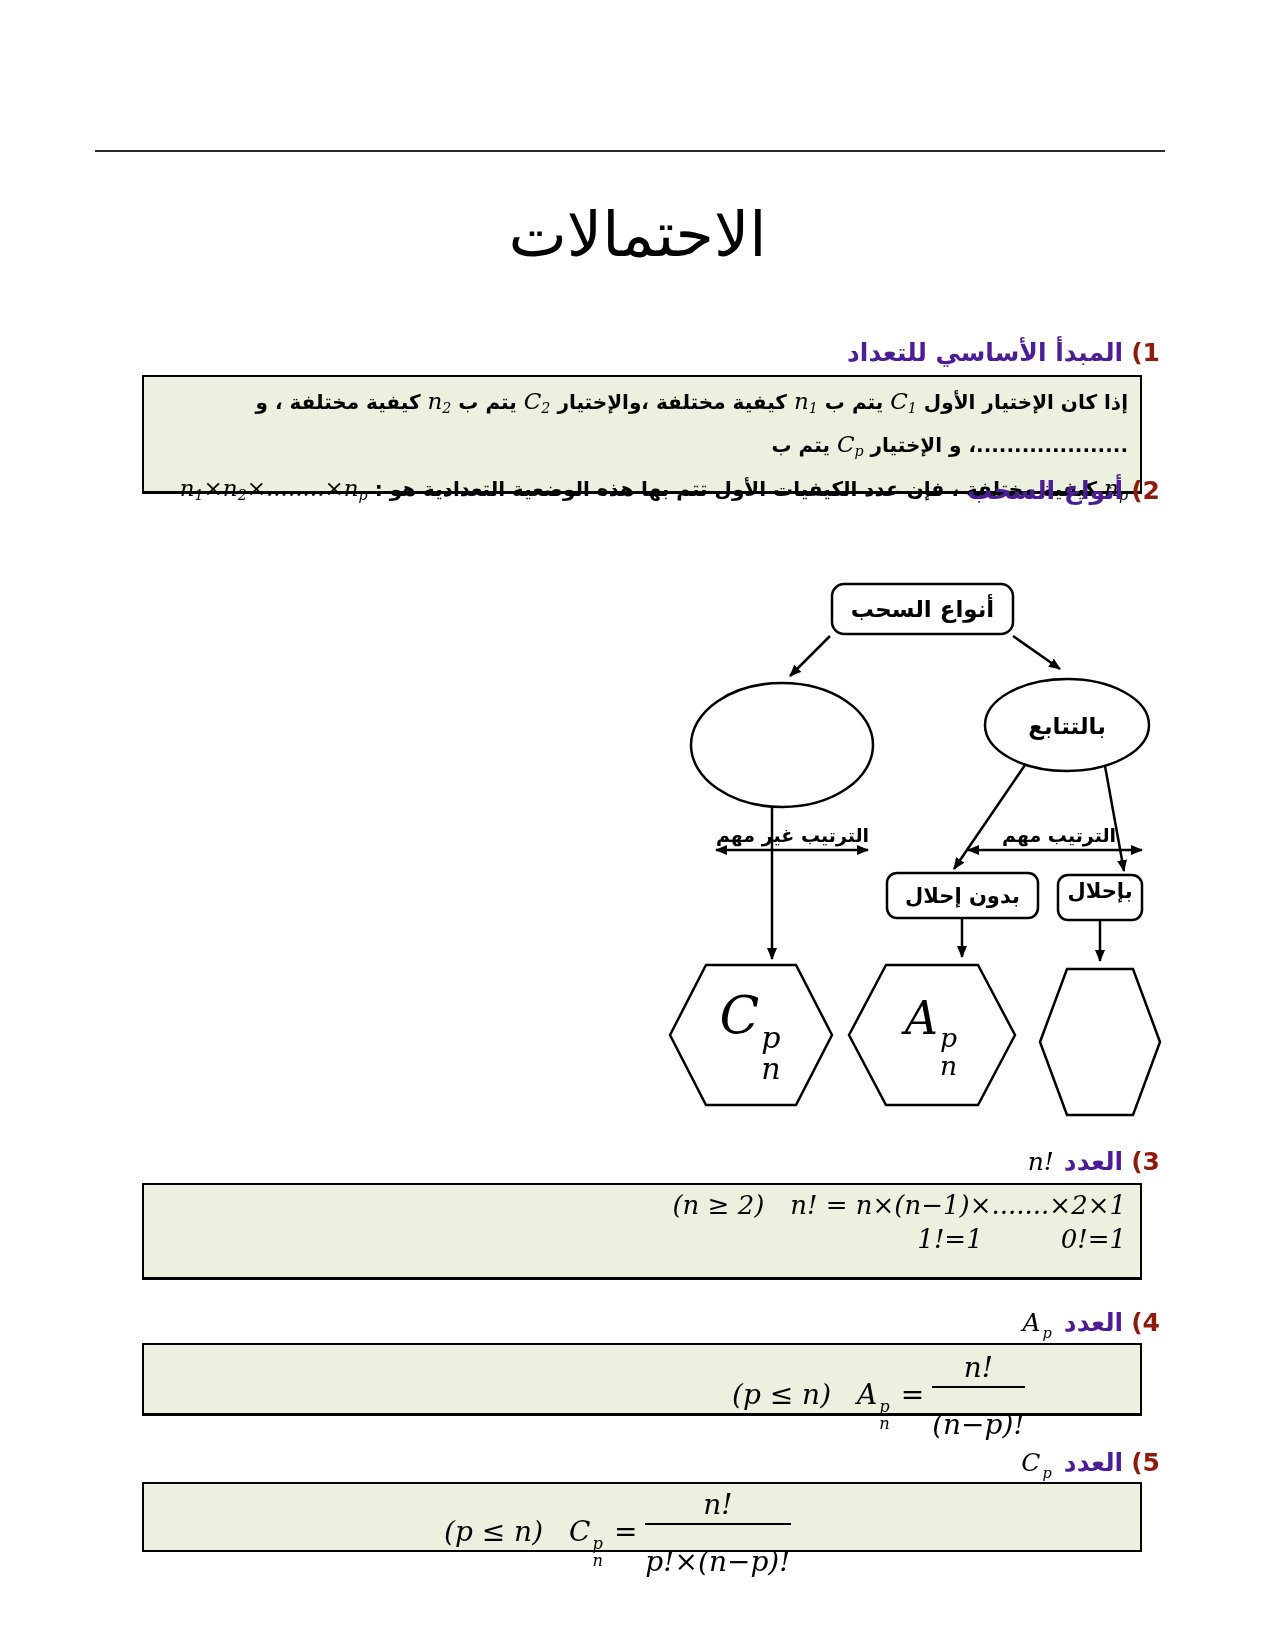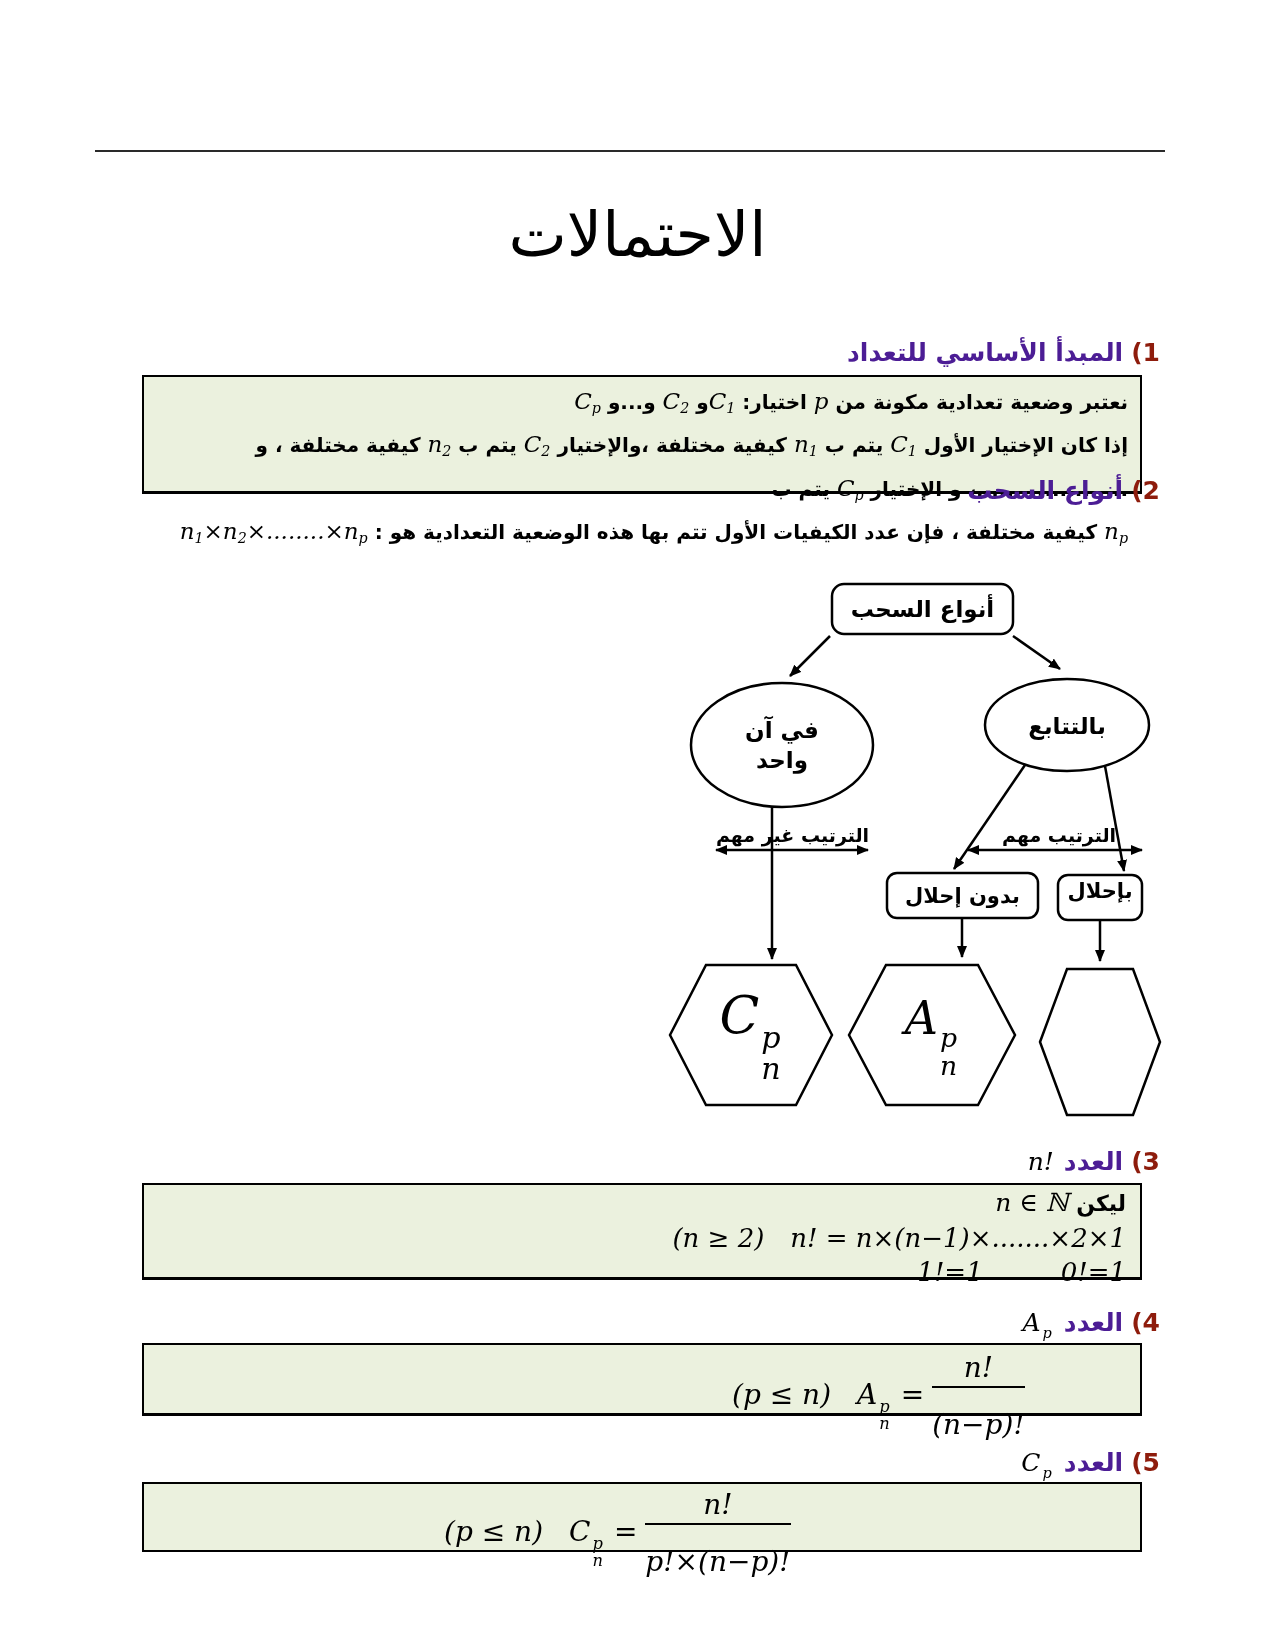--- a/index.html
+++ b/index.html
@@ -87,21 +87,20 @@
 <div id="page">
 
   <div id="header-divider"></div>
 
   <div id="doc-title">الاحتمالات</div>
 
   <div id="sec1-heading" class="sec-heading">
     <span class="hnum">1)</span><span class="hlabel">المبدأ الأساسي للتعداد</span>
   </div>
   <div id="box1" class="gbox">
-    <div class="bx-line"><span>نعتبر وضعية تعدادية مكونة من </span><span class="math">p</span><span> اختيار: </span><span class="math">C<sub>1</sub></span><span>و </span><span class="math">C<sub>2</sub></span><span> و...و </span><span class="math">C<sub>p</sub></span></div>
     <div class="bx-line"><span>إذا كان الإختيار الأول </span><span class="math">C<sub>1</sub></span><span> يتم ب </span><span class="math">n<sub>1</sub></span><span> كيفية مختلفة ،والإختيار </span><span class="math">C<sub>2</sub></span><span> يتم ب </span><span class="math">n<sub>2</sub></span><span> كيفية مختلفة ، و ....................، و الإختيار </span><span class="math">C<sub>p</sub></span><span> يتم ب</span></div>
     <div class="bx-line"><span class="math">n<sub>p</sub></span><span> كيفية مختلفة ، فإن عدد الكيفيات الأول تتم بها هذه الوضعية التعدادية هو : </span><span class="math">n<sub>1</sub>×n<sub>2</sub>×........×n<sub>p</sub></span></div>
   </div>
 
   <div id="sec2-heading" class="sec-heading">
     <span class="hnum">2)</span><span class="hlabel">أنواع السحب</span>
   </div>
 
   <svg id="flow-svg" viewBox="0 0 570 585" xmlns="http://www.w3.org/2000/svg">
     <defs>
@@ -122,24 +121,20 @@
     <rect x="287" y="328" width="151" height="45" rx="10" fill="#fff" stroke="#000" stroke-width="2.5"></rect>
     <rect x="458" y="330" width="84" height="45" rx="10" fill="#fff" stroke="#000" stroke-width="2.5"></rect>
     <line x1="362" y1="373" x2="362" y2="412" stroke="#000" stroke-width="2.5" marker-end="url(#arr)"></line>
     <line x1="500" y1="375" x2="500" y2="416" stroke="#000" stroke-width="2.5" marker-end="url(#arr)"></line>
     <polygon points="70,490 106,420 196,420 232,490 196,560 106,560" fill="#fff" stroke="#000" stroke-width="2.5"></polygon>
     <polygon points="249,490 286,420 378,420 415,490 378,560 286,560" fill="#fff" stroke="#000" stroke-width="2.5"></polygon>
     <polygon points="440,497 467,424 533,424 560,497 533,570 467,570" fill="#fff" stroke="#000" stroke-width="2.5"></polygon>
   </svg>
 
   <div id="fl-root-label" class="fl-label">أنواع السحب</div>
-  <div id="fl-left-ellipse-label" class="fl-label">
-    <span>في آن</span>
-    <span>واحد</span>
-  </div>
   <div id="fl-right-ellipse-label" class="fl-label">بالتتابع</div>
   <div id="fl-order-not-important" class="fl-label">الترتيب غير مهم</div>
   <div id="fl-order-important" class="fl-label">الترتيب مهم</div>
   <div id="fl-without-label" class="fl-label">بدون إحلال</div>
   <div id="fl-with-label" class="fl-label">بإحلال</div>
   <div id="fl-hex-c" class="hex-label">
     <span class="math">C<span class="stk">
           <span>p</span>
           <span>n</span>
         </span></span>
@@ -148,23 +143,20 @@
     <span class="math">A<span class="stk">
           <span>p</span>
           <span>n</span>
         </span></span>
   </div>
 
   <div id="sec3-heading" class="sec-heading">
     <span class="hnum">3)</span><span class="hlabel">العدد</span><span class="hmath math">n!</span>
   </div>
   <div id="box3" class="gbox">
-    <div class="bx-line1">
-      <span>ليكن </span><span class="math">n ∈ ℕ</span>
-    </div>
     <div class="bx-line2">
       <span class="math">(n ≥ 2) n! = n×(n−1)×.......×2×1</span>
     </div>
     <div class="bx-line3">
       <span class="math">1!=1   0!=1</span>
     </div>
   </div>
 
   <div id="sec4-heading" class="sec-heading">
     <span class="hnum">4)</span><span class="hlabel">العدد</span><span class="hmath math">A<span class="stk">

